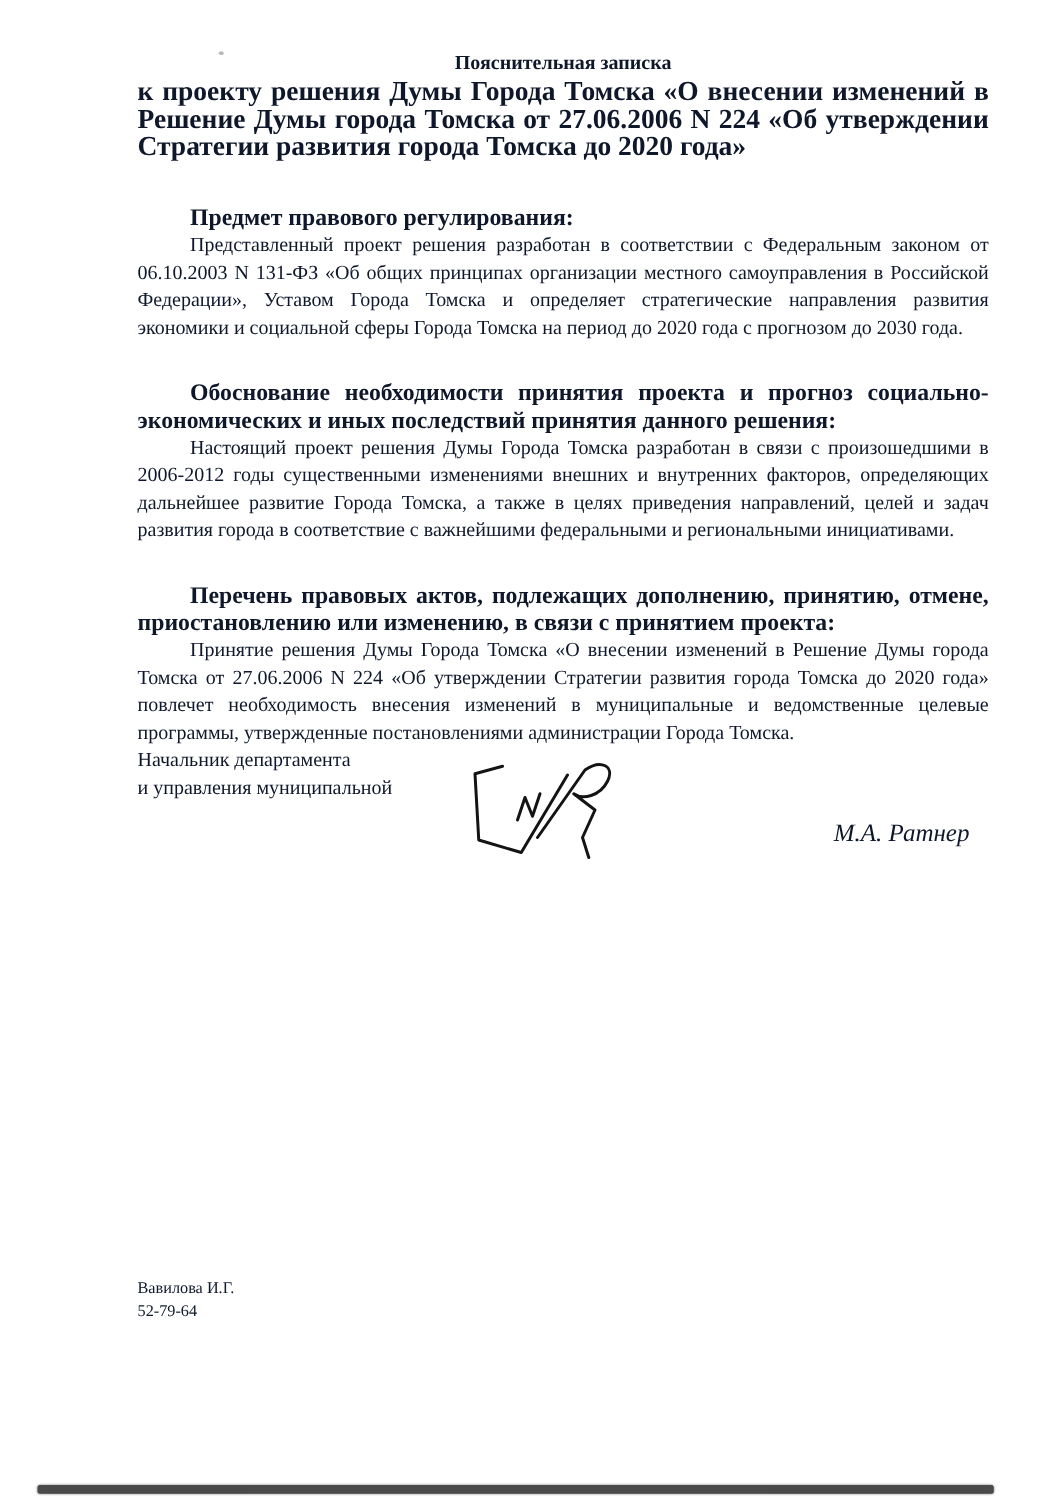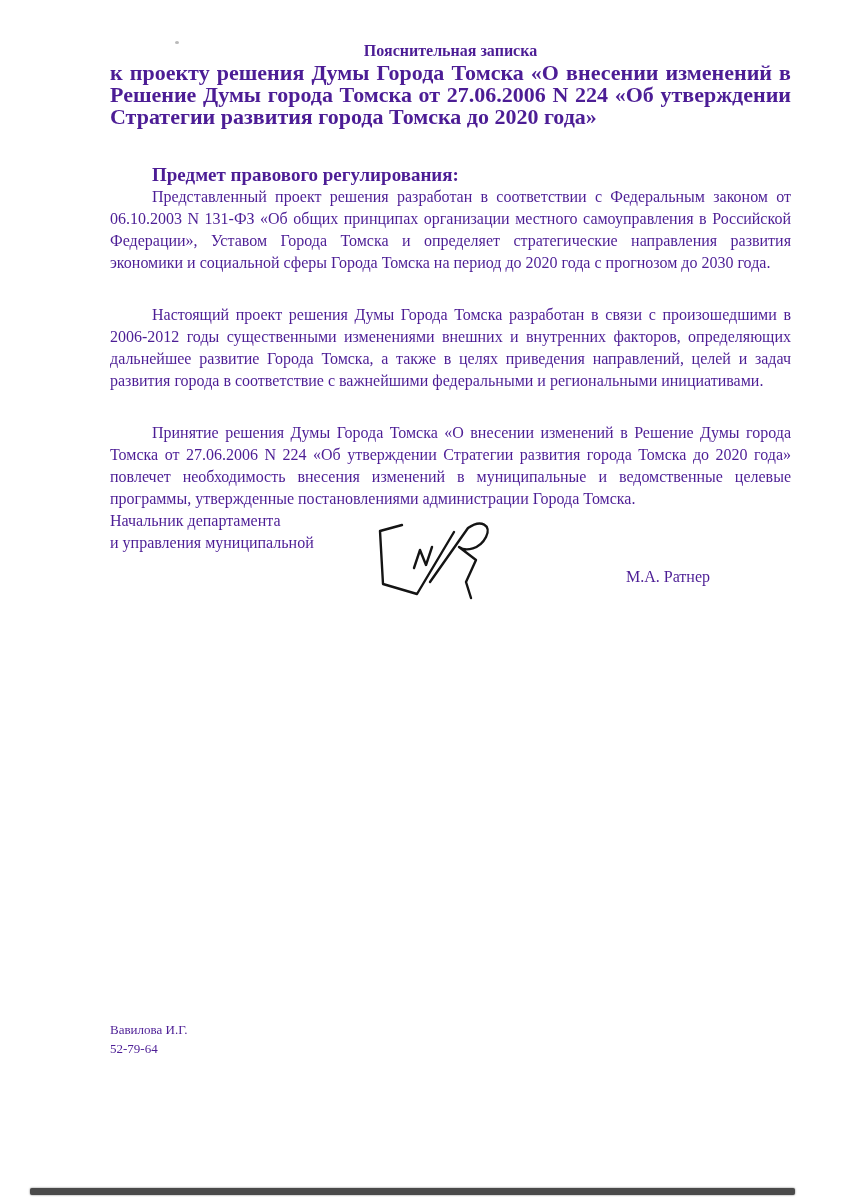--- a/index.html
+++ b/index.html
@@ -6,21 +6,21 @@
     margin: 0;
     padding: 0;
     background: #ffffff;
   }
   .page {
     position: relative;
     width: 847px;
     height: 1197px;
     background: #ffffff;
     font-family: "Liberation Serif", "DejaVu Serif", serif;
-    color: #4c1d95;
+    color: #0f172a;
     overflow: hidden;
   }
   .content {
     position: absolute;
     left: 110px;
     top: 40px;
     width: 681px;
   }
   .doc-title {
     text-align: center;
@@ -62,23 +62,24 @@
     line-height: 22px;
     width: 250px;
   }
   .signature-scribble {
     position: absolute;
     left: 258px;
     top: 8px;
   }
   .signer-name {
     position: absolute;
-    left: 516px;
+    left: 557px;
     top: 58px;
-    font-size: 16px;
+    font-size: 20px;
+    font-style: italic;
   }
   .doc-footer {
     position: absolute;
     left: 110px;
     top: 1020px;
     font-size: 13px;
     line-height: 19px;
   }
   .scan-speck {
     position: absolute;
@@ -112,24 +113,26 @@
     <p class="doc-title">Пояснительная записка</p>
 
     <p class="doc-subtitle">к проекту решения Думы Города Томска «О внесении изменений в Решение Думы города Томска от 27.06.2006 N 224 «Об утверждении Стратегии развития города Томска до 2020 года»</p>
 
     <div class="section section-first">
       <p class="section-heading">Предмет правового регулирования:</p>
       <p class="section-body">Представленный проект решения разработан в соответствии с Федеральным законом от 06.10.2003 N 131-ФЗ «Об общих принципах организации местного самоуправления в Российской Федерации», Уставом Города Томска и определяет стратегические направления развития экономики и социальной сферы Города Томска на период до 2020 года с прогнозом до 2030 года.</p>
     </div>
 
     <div class="section">
+      <p class="section-heading">Обоснование необходимости принятия проекта  и прогноз социально-экономических и иных последствий принятия данного решения:</p>
       <p class="section-body">Настоящий проект решения Думы Города Томска разработан в связи с произошедшими в 2006-2012 годы существенными изменениями внешних и внутренних факторов, определяющих дальнейшее развитие Города Томска, а также в целях приведения направлений, целей и задач развития города в соответствие с важнейшими федеральными и региональными инициативами.</p>
     </div>
 
     <div class="section">
+      <p class="section-heading">Перечень правовых актов, подлежащих дополнению, принятию, отмене, приостановлению или  изменению, в связи с принятием проекта:</p>
       <p class="section-body">Принятие решения Думы Города Томска  «О внесении изменений в Решение Думы города Томска от 27.06.2006 N 224 «Об утверждении Стратегии развития города Томска до 2020 года» повлечет необходимость внесения изменений в муниципальные и ведомственные целевые программы, утвержденные постановлениями администрации Города Томска.</p>
     </div>
 
     <div class="signature-block">
       <div class="signature-position">
         <div>Начальник департамента</div>
         <div>и управления муниципальной</div>
       </div>
 
       <svg class="signature-scribble" width="150" height="88" viewBox="0 0 150 88">

